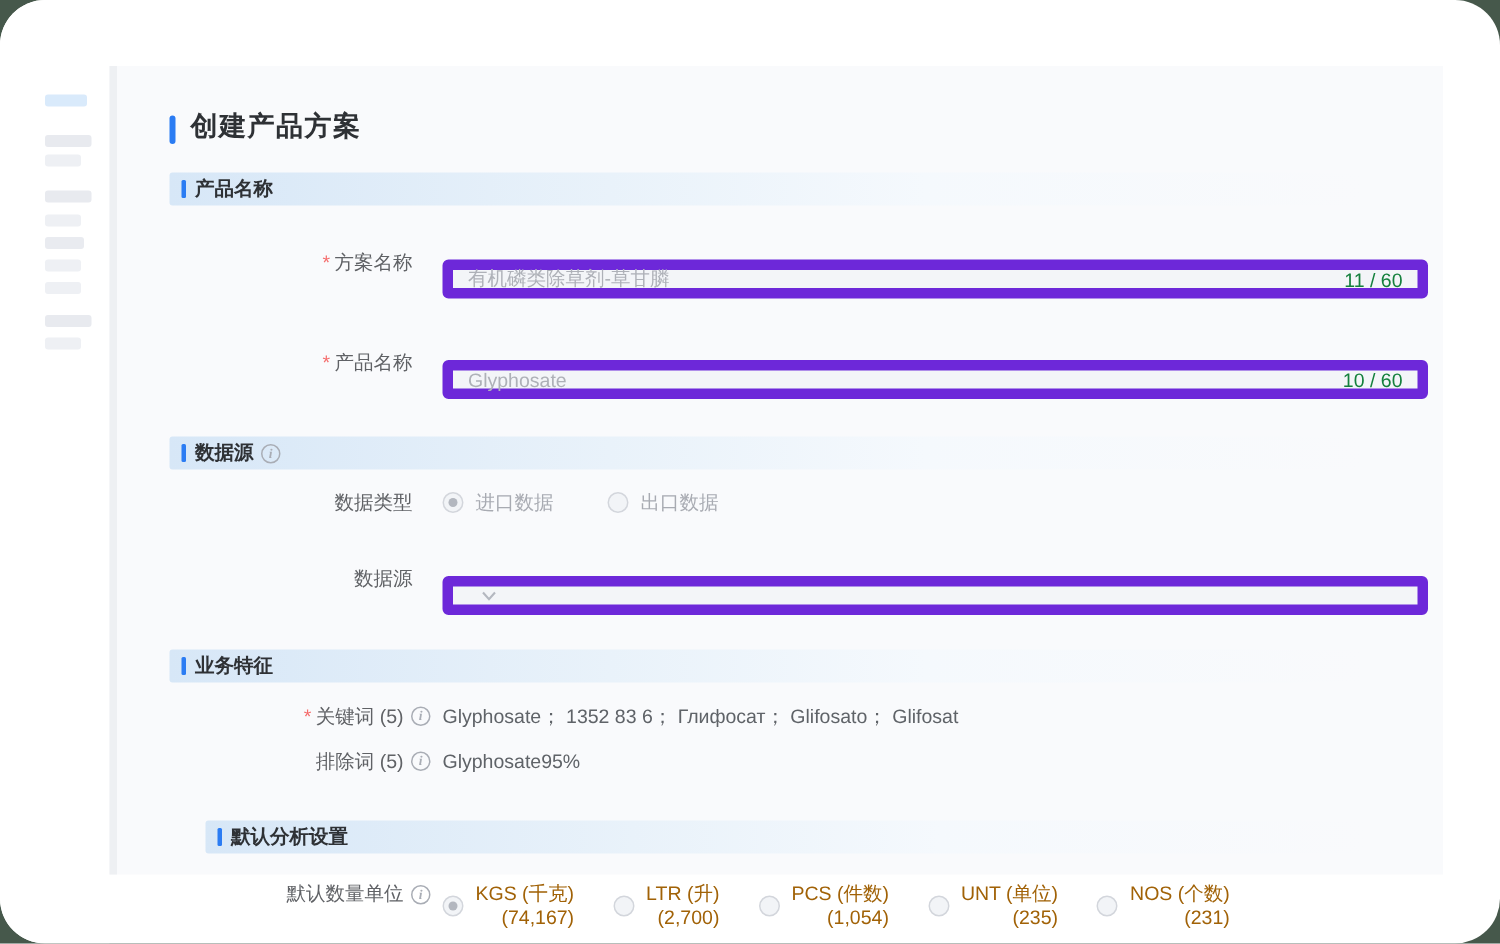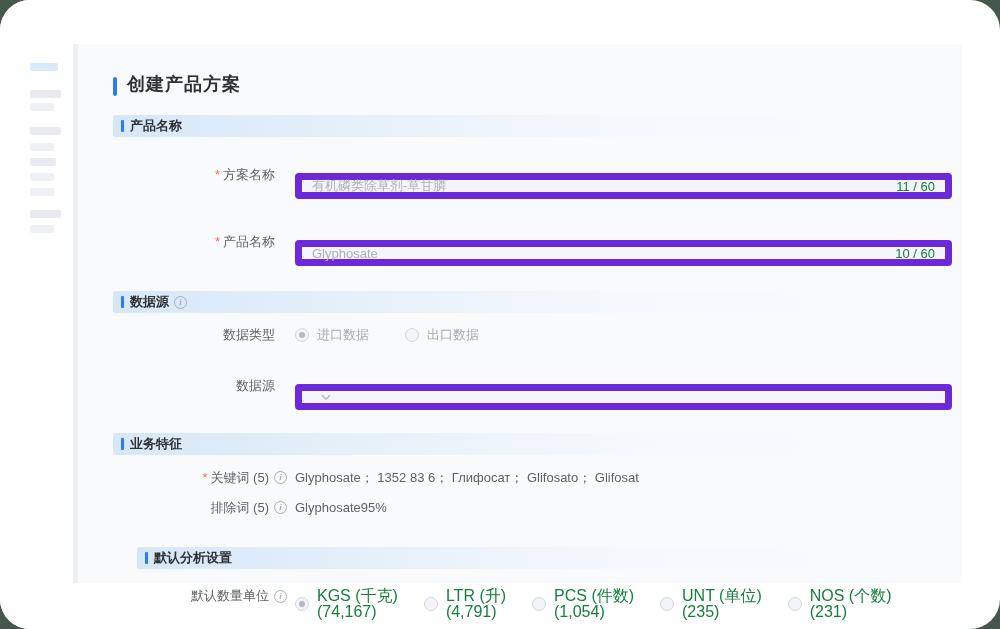--- a/index.html
+++ b/index.html
@@ -66,21 +66,21 @@
   .chevron { flex:none; margin-left:8px; display:block; }
   .radio { width:14px; height:14px; border-radius:50%; border:1px solid #d3d6dc; background:#f2f4f7; position:relative; flex:none; }
   .radio.checked::after {
     content:""; position:absolute; left:3px; top:3px; width:6px; height:6px;
     border-radius:50%; background:#b3b7bf;
   }
   .radio-label { font-size:13px; color:#a8abb2; margin-left:8px;font-family:Liberation Serif, serif; }
   .radio-item { display:flex; align-items:center; }
   .value-text { font-size:13px; color:#5f6368; }
   .unit-item { display:flex; align-items:center; margin-right:26px; }
-  .unit-text { margin-left:8px; font-size:16px; color:#15803d; line-height:16px; }
+  .unit-text { margin-left:8px; font-size:13px; color:#a16207; line-height:16px;text-align:right; }
   .unit-text .line2 { display:block; }
 </style>
 </head>
 <body>
 
 <div class="card">
 
   <div class="traffic">
     <div class="dot red"></div>
     <div class="dot yellow"></div>
@@ -206,21 +206,21 @@
             <span class="radio checked"></span>
             <span class="unit-text">
               <span>KGS (千克)</span>
               <span class="line2">(74,167)</span>
             </span>
           </div>
           <div class="unit-item">
             <span class="radio"></span>
             <span class="unit-text">
               <span>LTR (升)</span>
-              <span class="line2">(4,791)</span>
+              <span class="line2">(2,700)</span>
             </span>
           </div>
           <div class="unit-item">
             <span class="radio"></span>
             <span class="unit-text">
               <span>PCS (件数)</span>
               <span class="line2">(1,054)</span>
             </span>
           </div>
           <div class="unit-item">

